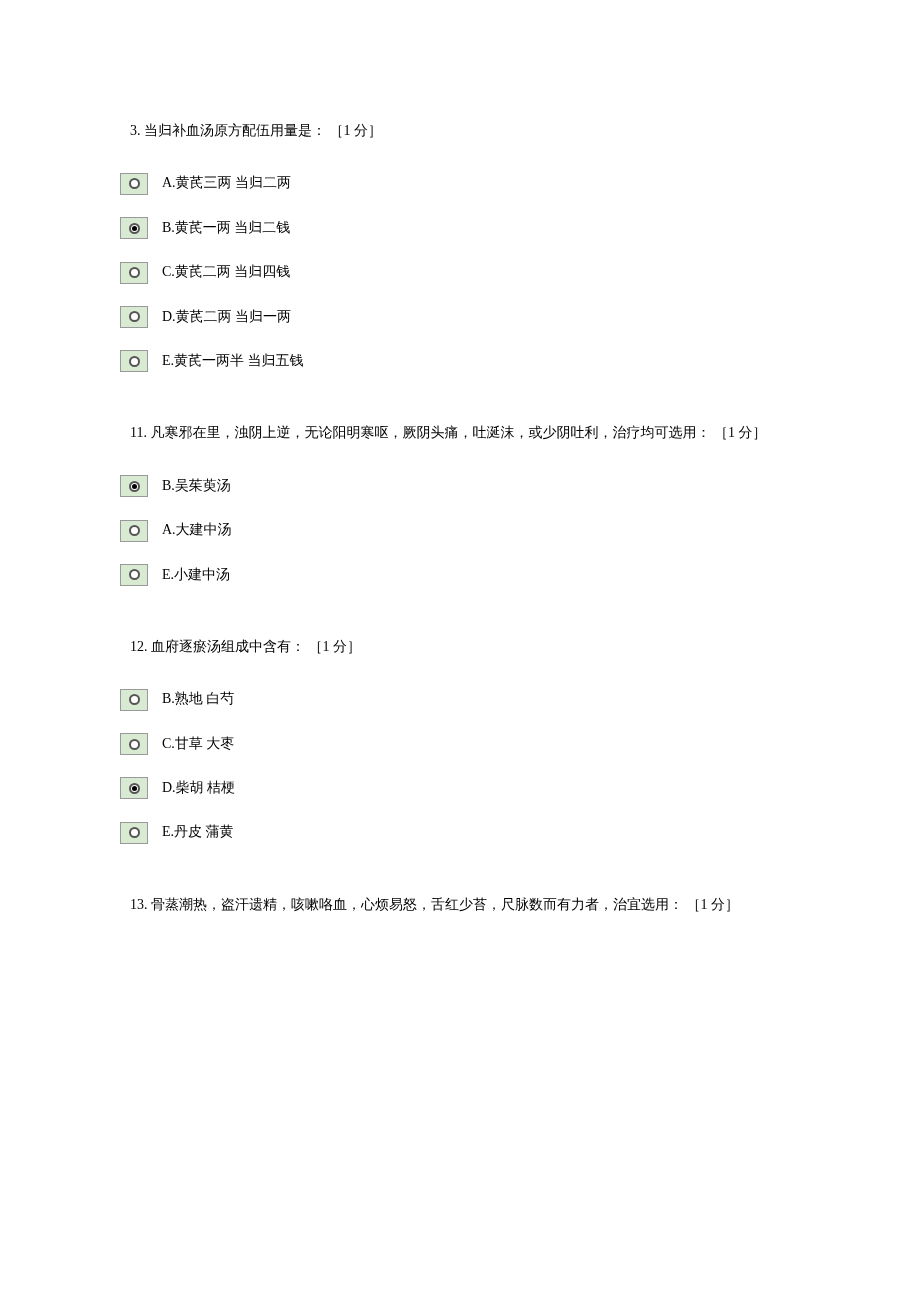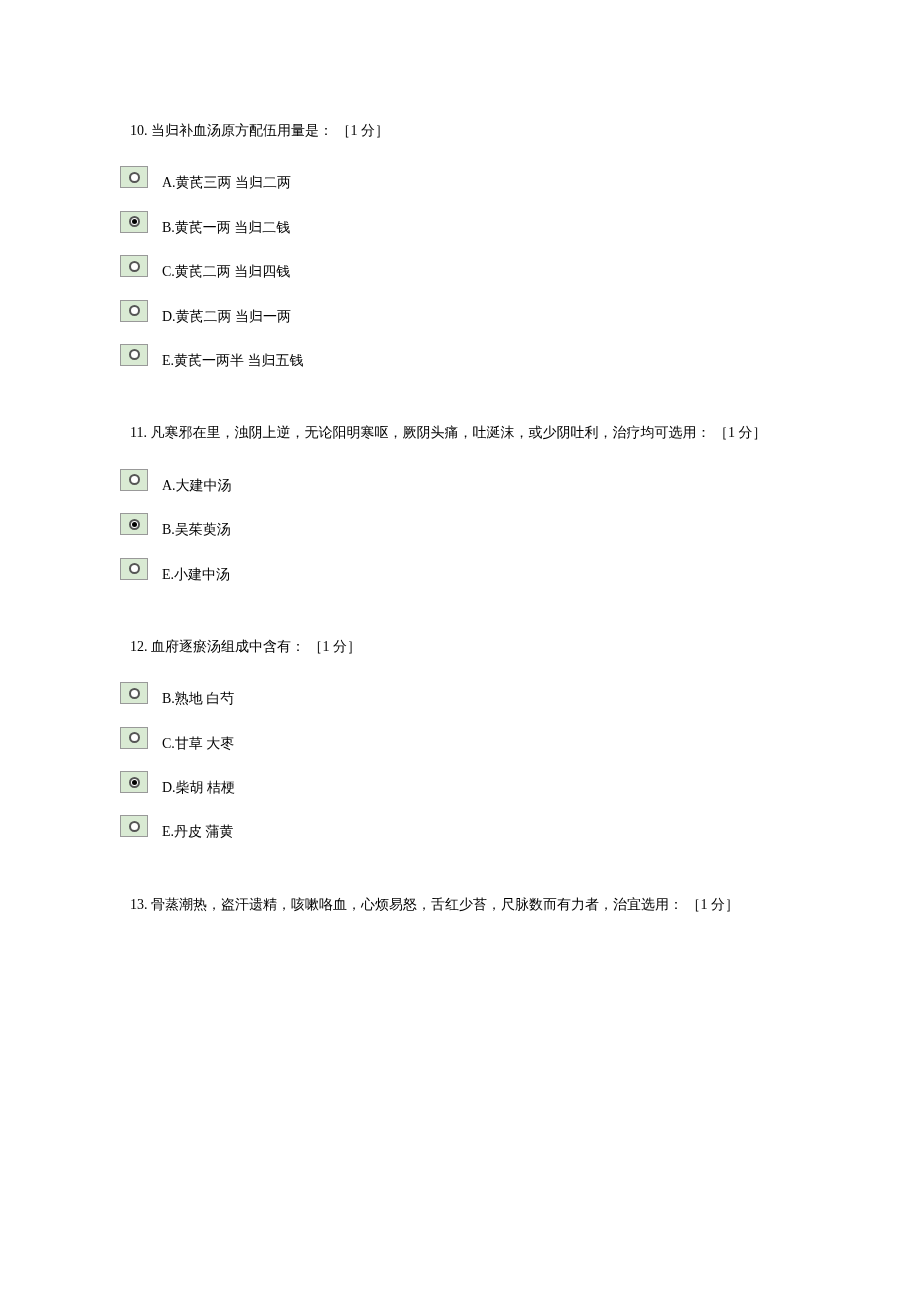--- a/index.html
+++ b/index.html
@@ -18,21 +18,21 @@
     }
     .question-block {
       margin-bottom: 50px;
     }
     .question-text {
       margin-bottom: 24px;
       padding-left: 10px;
     }
     .option-row {
       display: flex;
-      align-items: flex-start;
+      align-items: flex-end;
       margin-bottom: 16px;
       font-family: Liberation Serif, serif;
     }
     .radio-box {
       width: 28px;
       height: 22px;
       background: #d9ead3;
       border: 1px solid #999;
       display: flex;
       align-items: center;
@@ -59,21 +59,21 @@
     }
     .option-text {
       padding-top: 6px;
     }
   </style>
 </head>
 <body>
 
 <div id="container">
     <div class="question-block">
-      <div class="question-text">10. 当归补血汤原方配伍用量是： ［1 分］</div>
+      <div class="question-text">3. 当归补血汤原方配伍用量是： ［1 分］</div>
       <div class="option-row">
         <div class="radio-box">
           <div class="radio-inner"></div>
         </div>
         <div class="option-text">A.黄芪三两 当归二两</div>
       </div>
       <div class="option-row">
         <div class="radio-box">
           <div class="radio-inner selected"></div>
         </div>
@@ -95,29 +95,29 @@
         <div class="radio-box">
           <div class="radio-inner"></div>
         </div>
         <div class="option-text">E.黄芪一两半 当归五钱</div>
       </div>
     </div>
     <div class="question-block">
       <div class="question-text">11. 凡寒邪在里，浊阴上逆，无论阳明寒呕，厥阴头痛，吐涎沫，或少阴吐利，治疗均可选用： ［1 分］</div>
       <div class="option-row">
         <div class="radio-box">
+          <div class="radio-inner selected"></div>
+        </div>
+        <div class="option-text">B.吴茱萸汤</div>
+      </div>
+      <div class="option-row">
+        <div class="radio-box">
           <div class="radio-inner"></div>
         </div>
         <div class="option-text">A.大建中汤</div>
-      </div>
-      <div class="option-row">
-        <div class="radio-box">
-          <div class="radio-inner selected"></div>
-        </div>
-        <div class="option-text">B.吴茱萸汤</div>
       </div>
       <div class="option-row">
         <div class="radio-box">
           <div class="radio-inner"></div>
         </div>
         <div class="option-text">E.小建中汤</div>
       </div>
     </div>
     <div class="question-block">
       <div class="question-text">12. 血府逐瘀汤组成中含有： ［1 分］</div>

